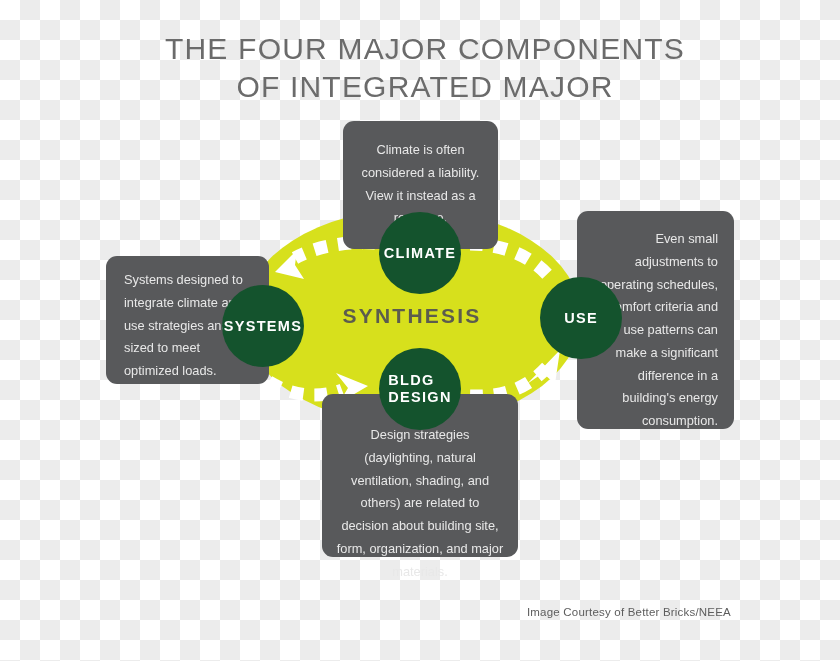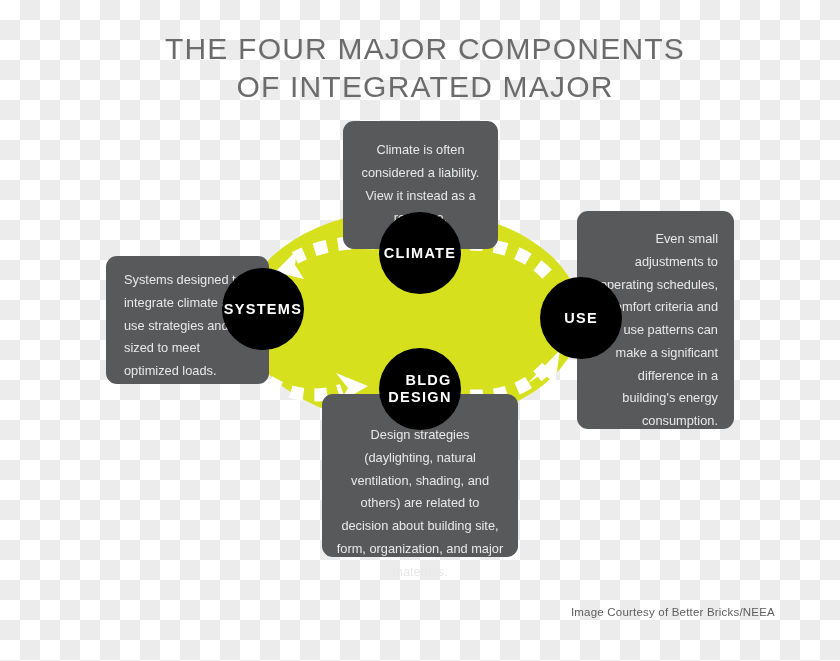--- a/index.html
+++ b/index.html
@@ -47,35 +47,35 @@
   }
   .box .txt{display:block;}
 
   #box-climate{left:343px;top:121px;width:155px;height:128px;padding:18px 16px 0 16px;text-align:center;}
   #box-systems{left:106px;top:256px;width:163px;height:128px;padding:13px 16px 0 18px;text-align:left;}
   #box-use{left:577px;top:211px;width:157px;height:218px;padding:17px 16px 0 16px;text-align:right;}
   #box-bldg{left:322px;top:394px;width:196px;height:163px;padding:30px 14px 0 14px;text-align:center;}
 
   
   .circle{
-    position:absolute;background:#000000;border-radius:50%;
+    position:absolute;background:#14532d;border-radius:50%;
     display:flex;align-items:center;justify-content:center;
     color:#ffffff;font-weight:bold;letter-spacing:1.3px;
-    text-align:right;line-height:1.14;
+    text-align:left;line-height:1.14;
   }
   #c-climate{left:379px;top:212px;width:82px;height:82px;font-size:14.5px;}
-  #c-systems{left:222px;top:268px;width:82px;height:82px;font-size:14.5px;}
+  #c-systems{left:222px;top:285px;width:82px;height:82px;font-size:14.5px;}
   #c-use{left:540px;top:277px;width:82px;height:82px;font-size:14.5px;}
   #c-bldg{left:379px;top:348px;width:82px;height:82px;font-size:14.5px;}
   .circle .lbl{display:block;white-space:pre-line;}
 
   
   .credit{
     position:absolute;left:0;top:606px;width:731px;
-    text-align:right;color:#5d5d5d;font-size:11.5px;letter-spacing:.2px;margin-left:44px;
+    text-align:right;color:#5d5d5d;font-size:11.5px;letter-spacing:.2px;
   }
 </style>
 </head>
 <body>
 
 <div id="stage">
 
   <div class="title">
     <span>THE FOUR MAJOR COMPONENTS</span>
     <span>OF INTEGRATED MAJOR</span>
@@ -98,20 +98,21 @@
       <path d="M 250 367 C 275 392 310 402 342 390" fill="none" stroke="#ffffff" stroke-width="13" stroke-dasharray="13 11" stroke-linecap="butt"></path>
       <polygon points="336,373 368,386 339,403 348,388" fill="#ffffff"></polygon>
     </g>
 
     <g>
       <path d="M 470 396 C 505 397 528 388 548 366" fill="none" stroke="#ffffff" stroke-width="13" stroke-dasharray="13 11" stroke-linecap="butt"></path>
       <polygon points="527,384 560,350 555,384 543,373" fill="#ffffff"></polygon>
     </g>
   </svg>
 
+  <div class="synthesis">SYNTHESIS</div>
 
   <div class="box" id="box-climate">
     <span class="txt">Climate is often considered a liability. View it instead as a resource.</span>
   </div>
   <div class="box" id="box-systems">
     <span class="txt">Systems designed to integrate climate and use strategies and are sized to meet optimized loads.</span>
   </div>
   <div class="box" id="box-use">
     <span class="txt">Even small adjustments to operating schedules, comfort criteria and use patterns can make a significant difference in a building's energy consumption.</span>
   </div>

